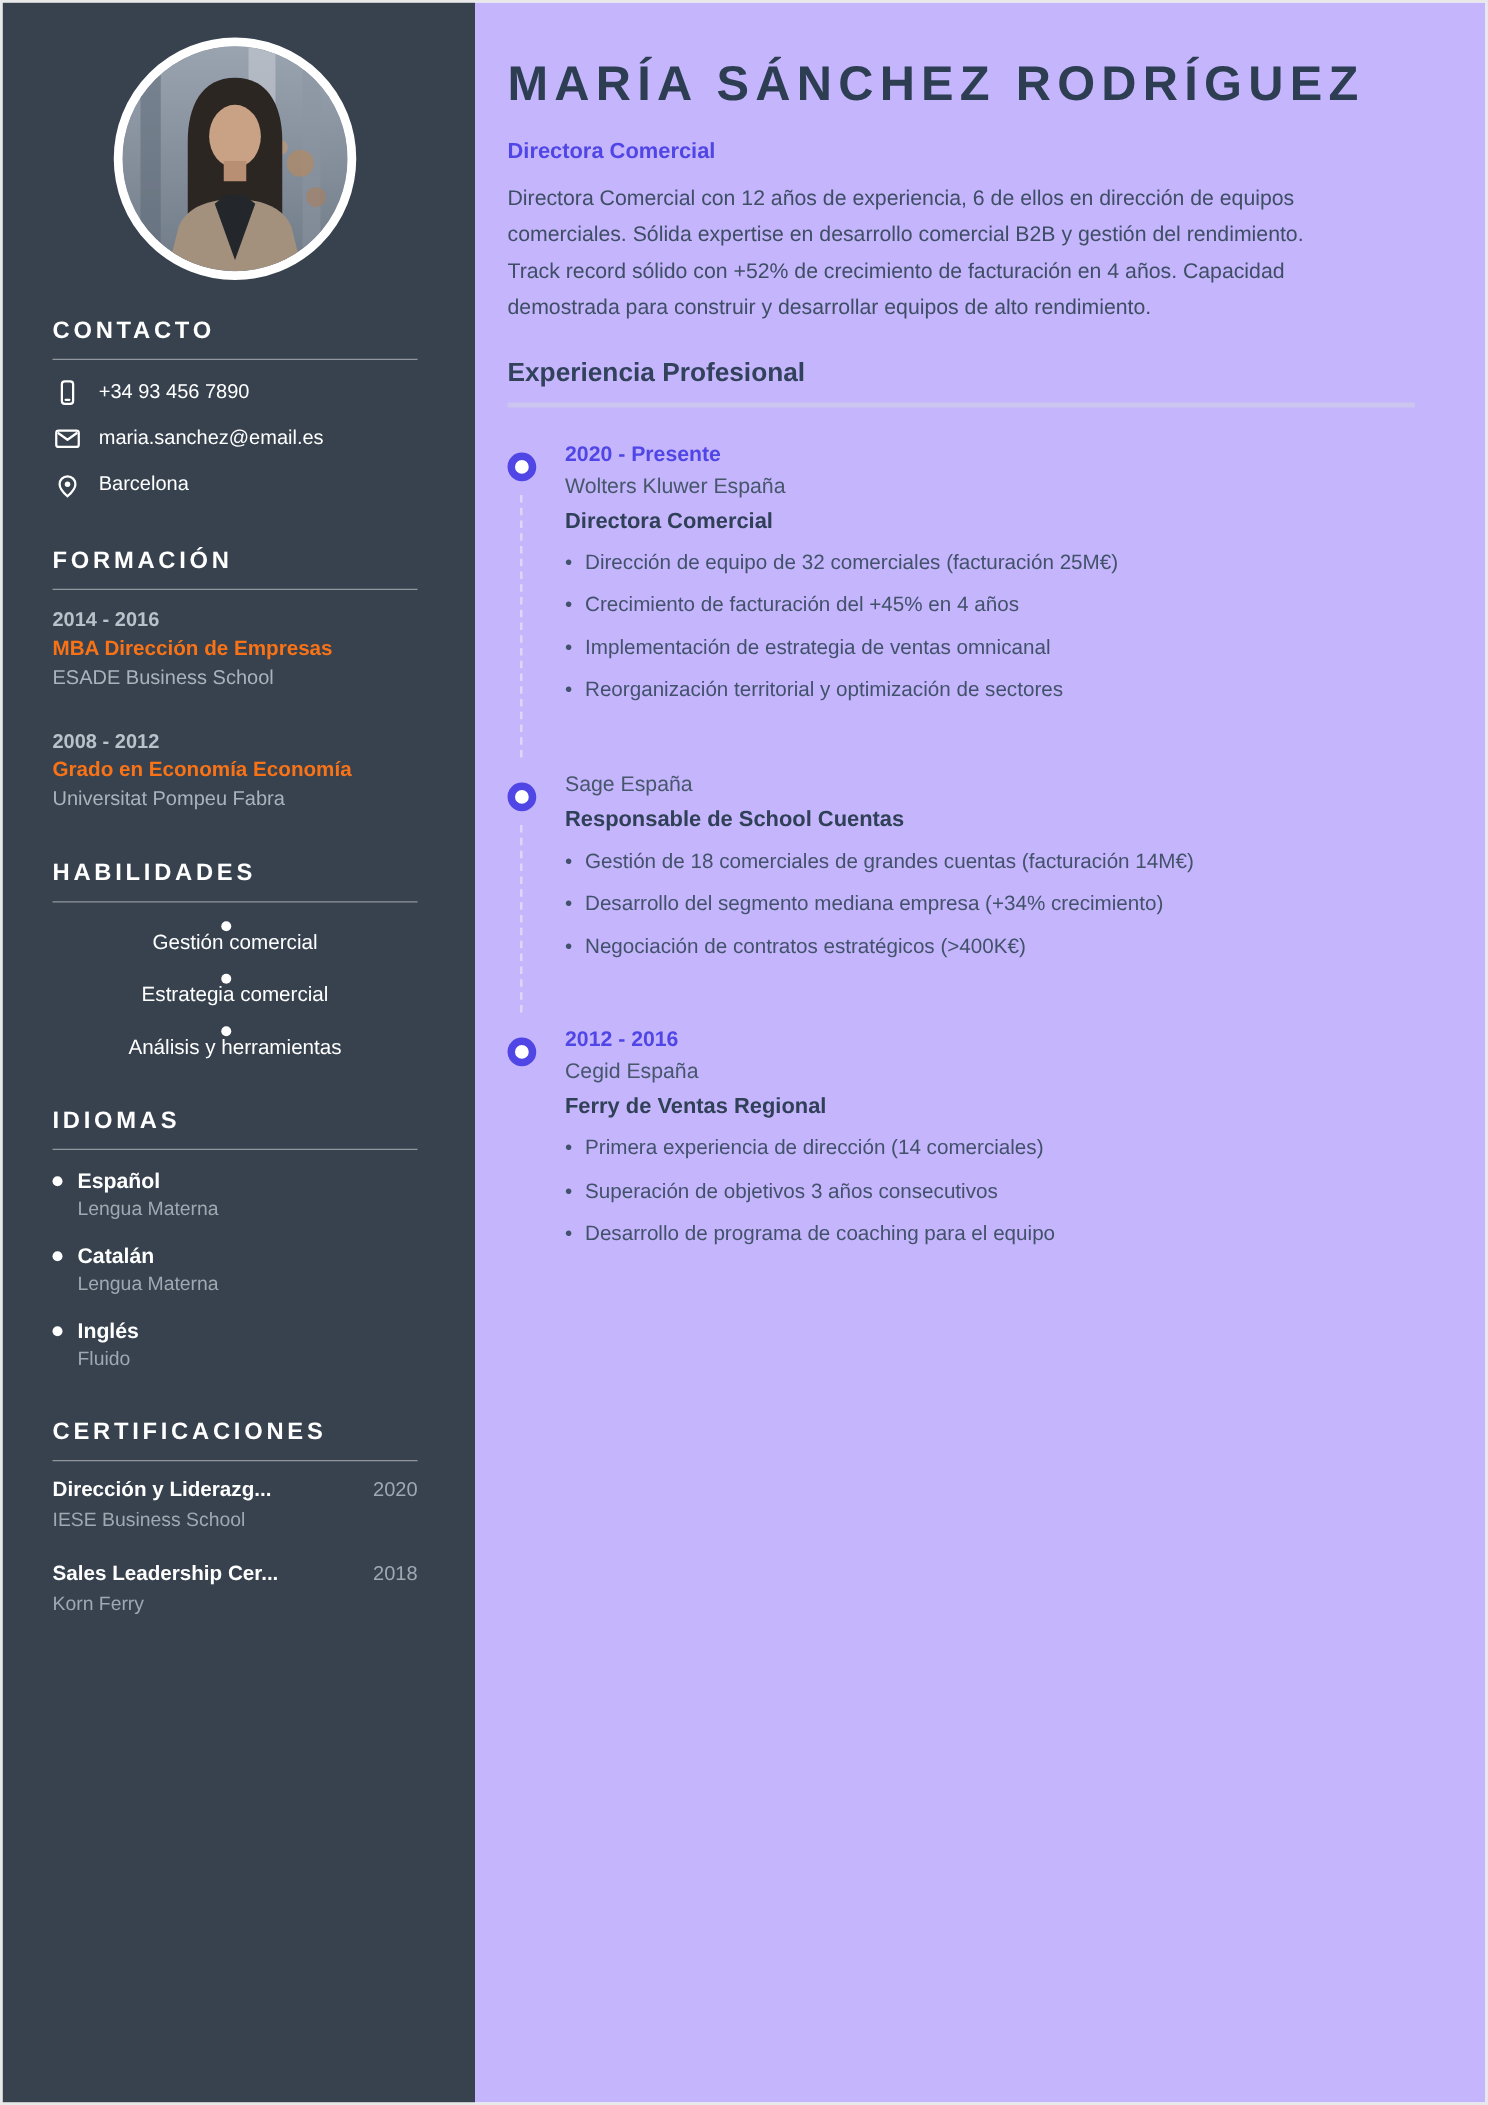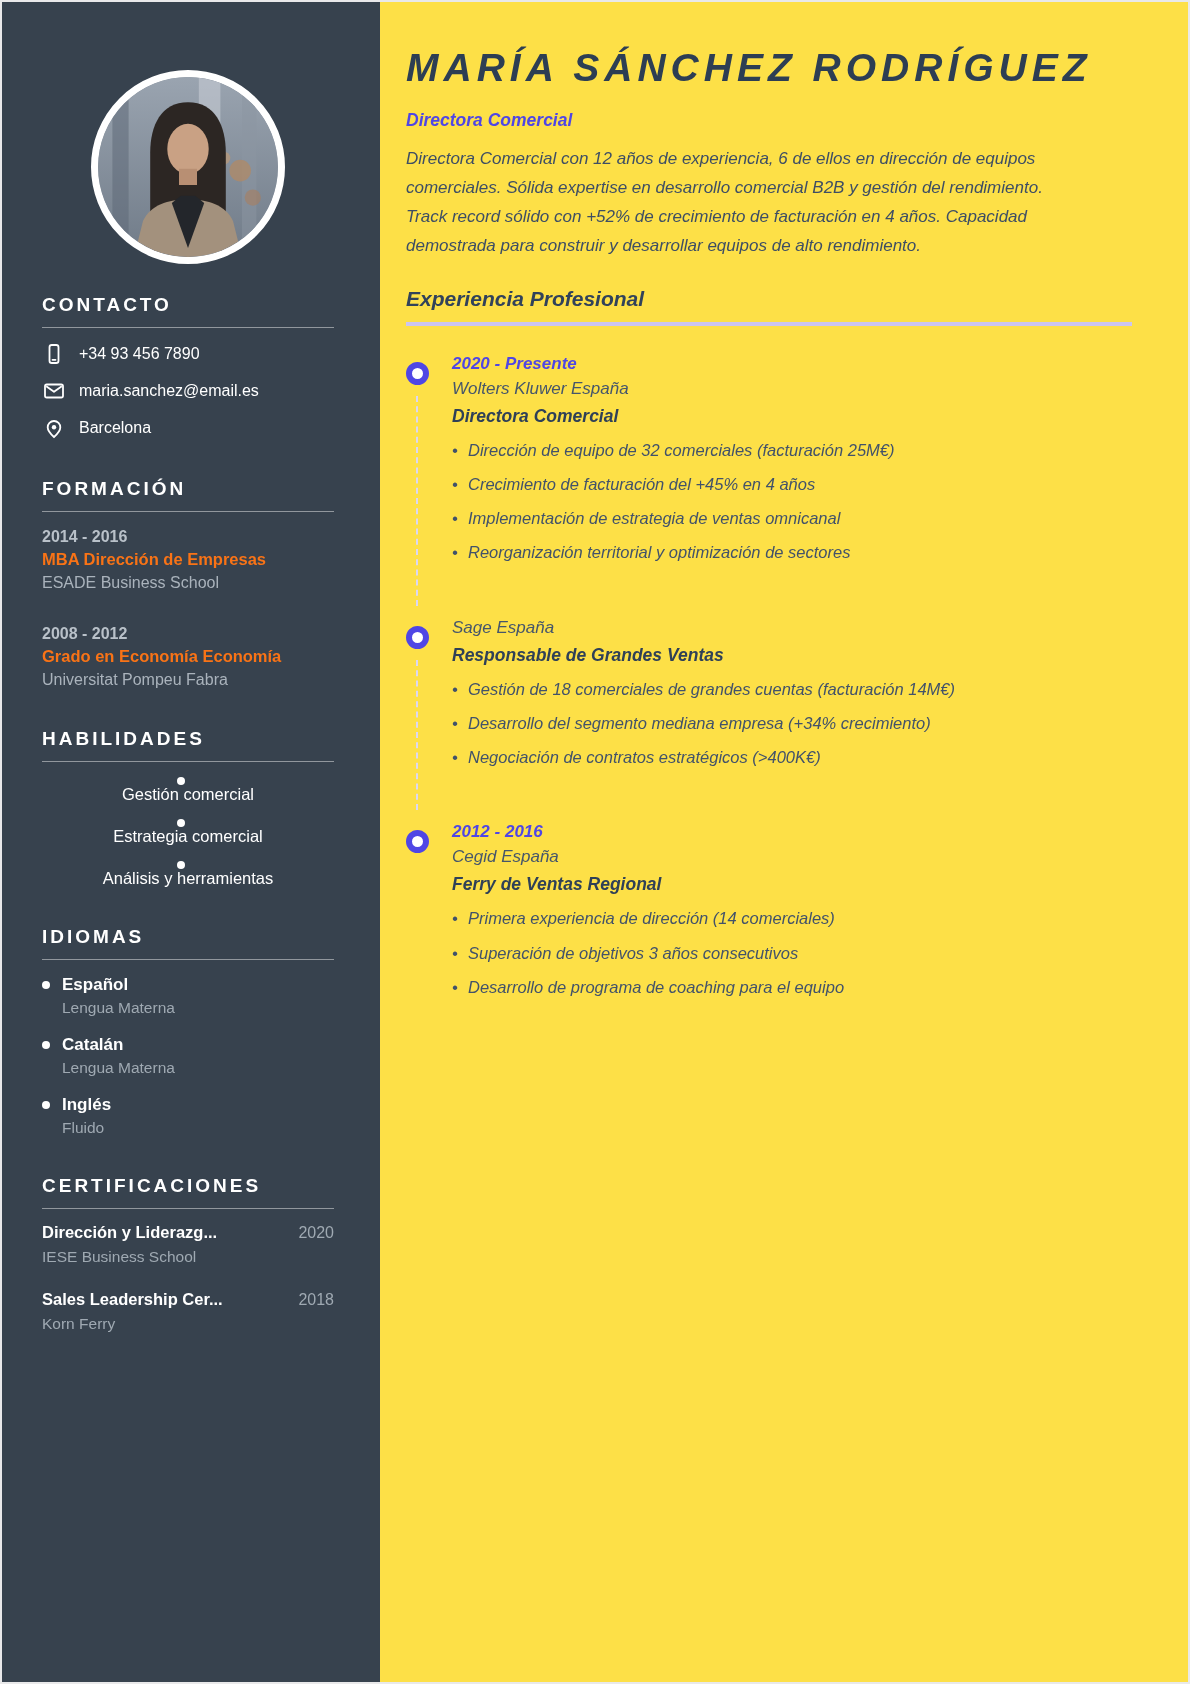--- a/index.html
+++ b/index.html
@@ -17,21 +17,21 @@
     display:flex;
     background:#ffffff;
     overflow:hidden;
   }
   
   .sidebar{
     width:378px;min-width:378px;
     background:#37424e;
     color:#ffffff;
     box-sizing:border-box;
-    padding:68px 46px 40px 40px;
+    padding:28px 46px 40px 40px;
   }
   .photo-ring{
     width:180px;height:180px;
     border:7px solid #ffffff;
     border-radius:50%;
     margin:0 auto 0 auto;
     overflow:hidden;
     background:#8d96a2;
   }
   .photo-ring svg{display:block;width:100%;height:100%;}
@@ -73,22 +73,21 @@
   .cert{margin:0 0 24px 0;}
   .cert-top{display:flex;justify-content:space-between;align-items:baseline;gap:38px;}
   .cert-name{font-size:16.5px;font-weight:bold;color:#ffffff;}
   .cert-year{font-size:16px;color:#9fa9b2;margin-left:10px;}
   .cert-issuer{font-size:15.5px;color:#9fa9b2;margin-top:6px;}
   
   .main{
     flex:1;
     box-sizing:border-box;
     padding:44px 56px 0 26px;
-    background:#fde047;
-    font-style:italic;
+    background:#c4b5fd;
   }
   h1.name{
     margin:0;
     font-size:39px;
     font-weight:800;
     letter-spacing:5px;
     color:#2d3e53;
   }
   .headline{
     margin-top:20px;
@@ -315,21 +314,21 @@
           <ul class="j-bullets">
             <li>Dirección de equipo de 32 comerciales (facturación 25M€)</li>
             <li>Crecimiento de facturación del +45% en 4 años</li>
             <li>Implementación de estrategia de ventas omnicanal</li>
             <li>Reorganización territorial y optimización de sectores</li>
           </ul>
         </article>
         <article class="job">
           <span class="tdot"></span>
           <div class="j-company">Sage España</div>
-          <div class="j-role">Responsable de Grandes Ventas</div>
+          <div class="j-role">Responsable de School Cuentas</div>
           <ul class="j-bullets">
             <li>Gestión de 18 comerciales de grandes cuentas (facturación 14M€)</li>
             <li>Desarrollo del segmento mediana empresa (+34% crecimiento)</li>
             <li>Negociación de contratos estratégicos (&gt;400K€)</li>
           </ul>
         </article>
         <article class="job">
           <span class="tdot"></span>
           <div class="j-period">2012 - 2016</div>
           <div class="j-company">Cegid España</div>

